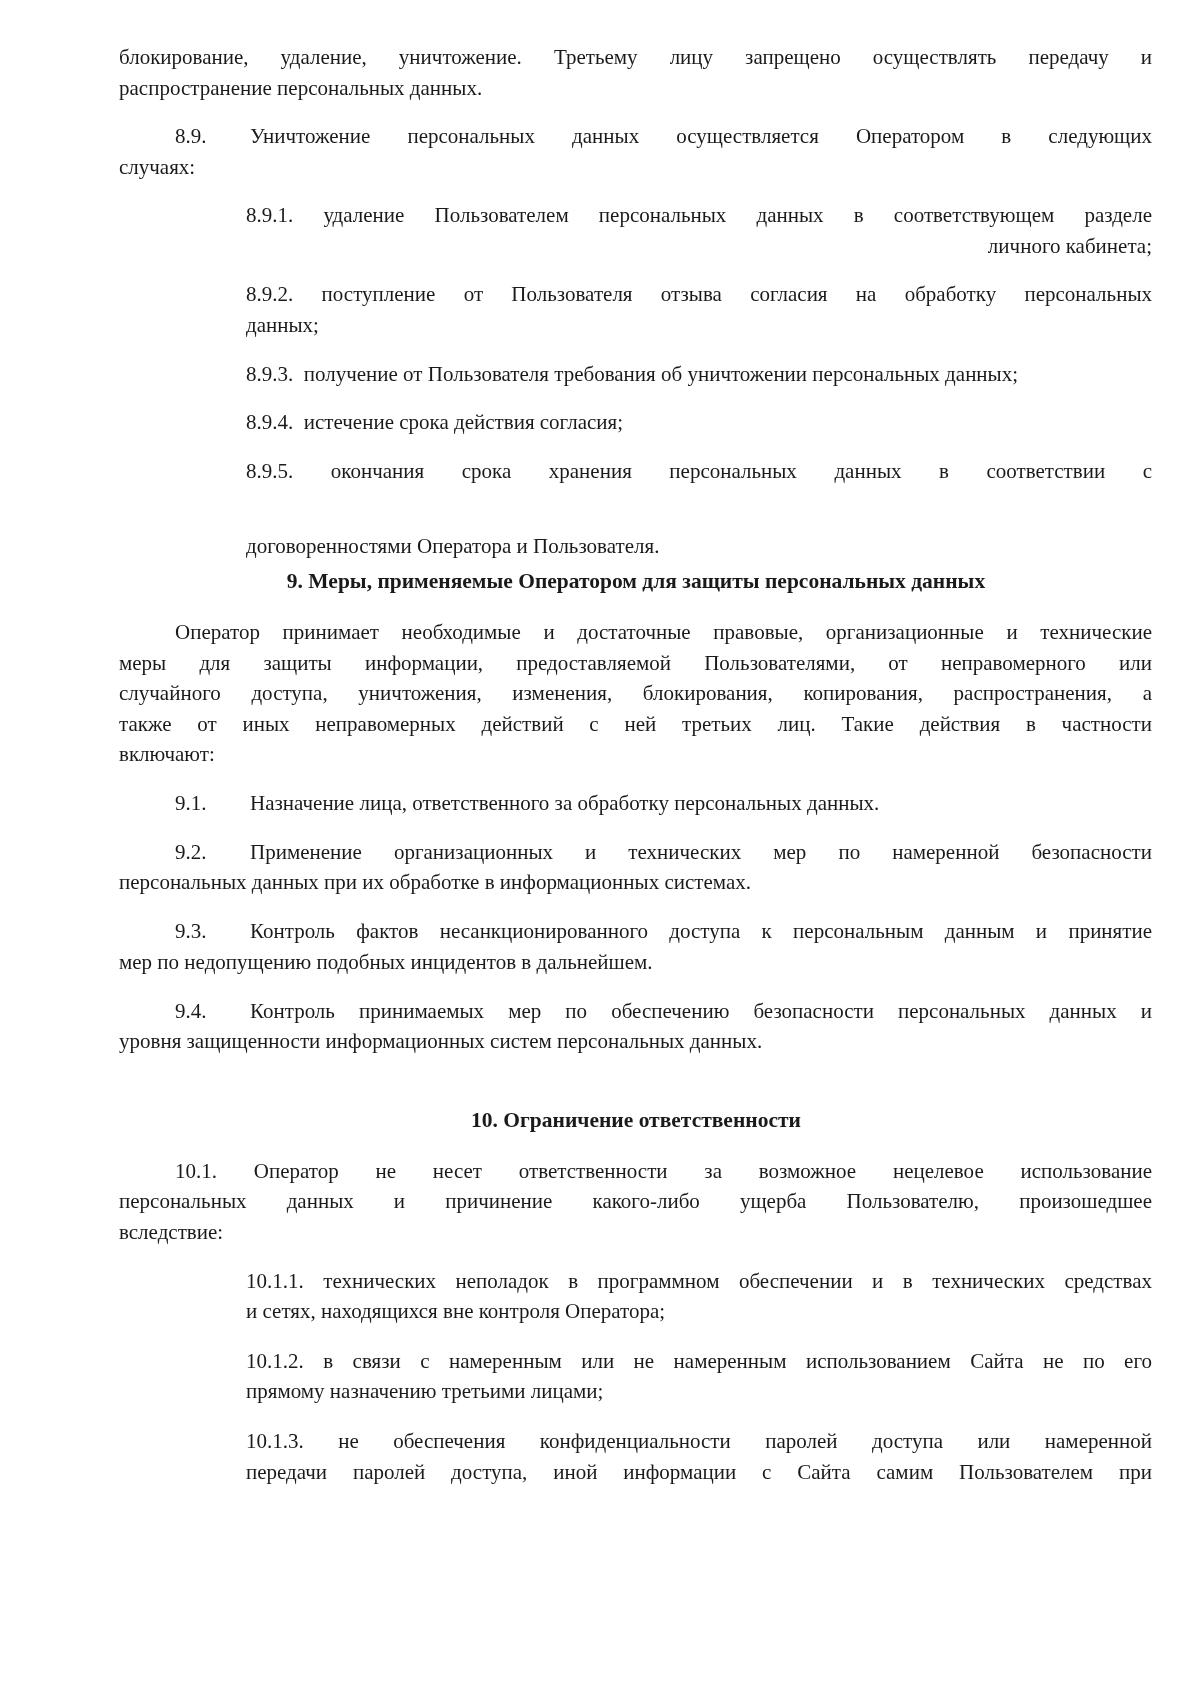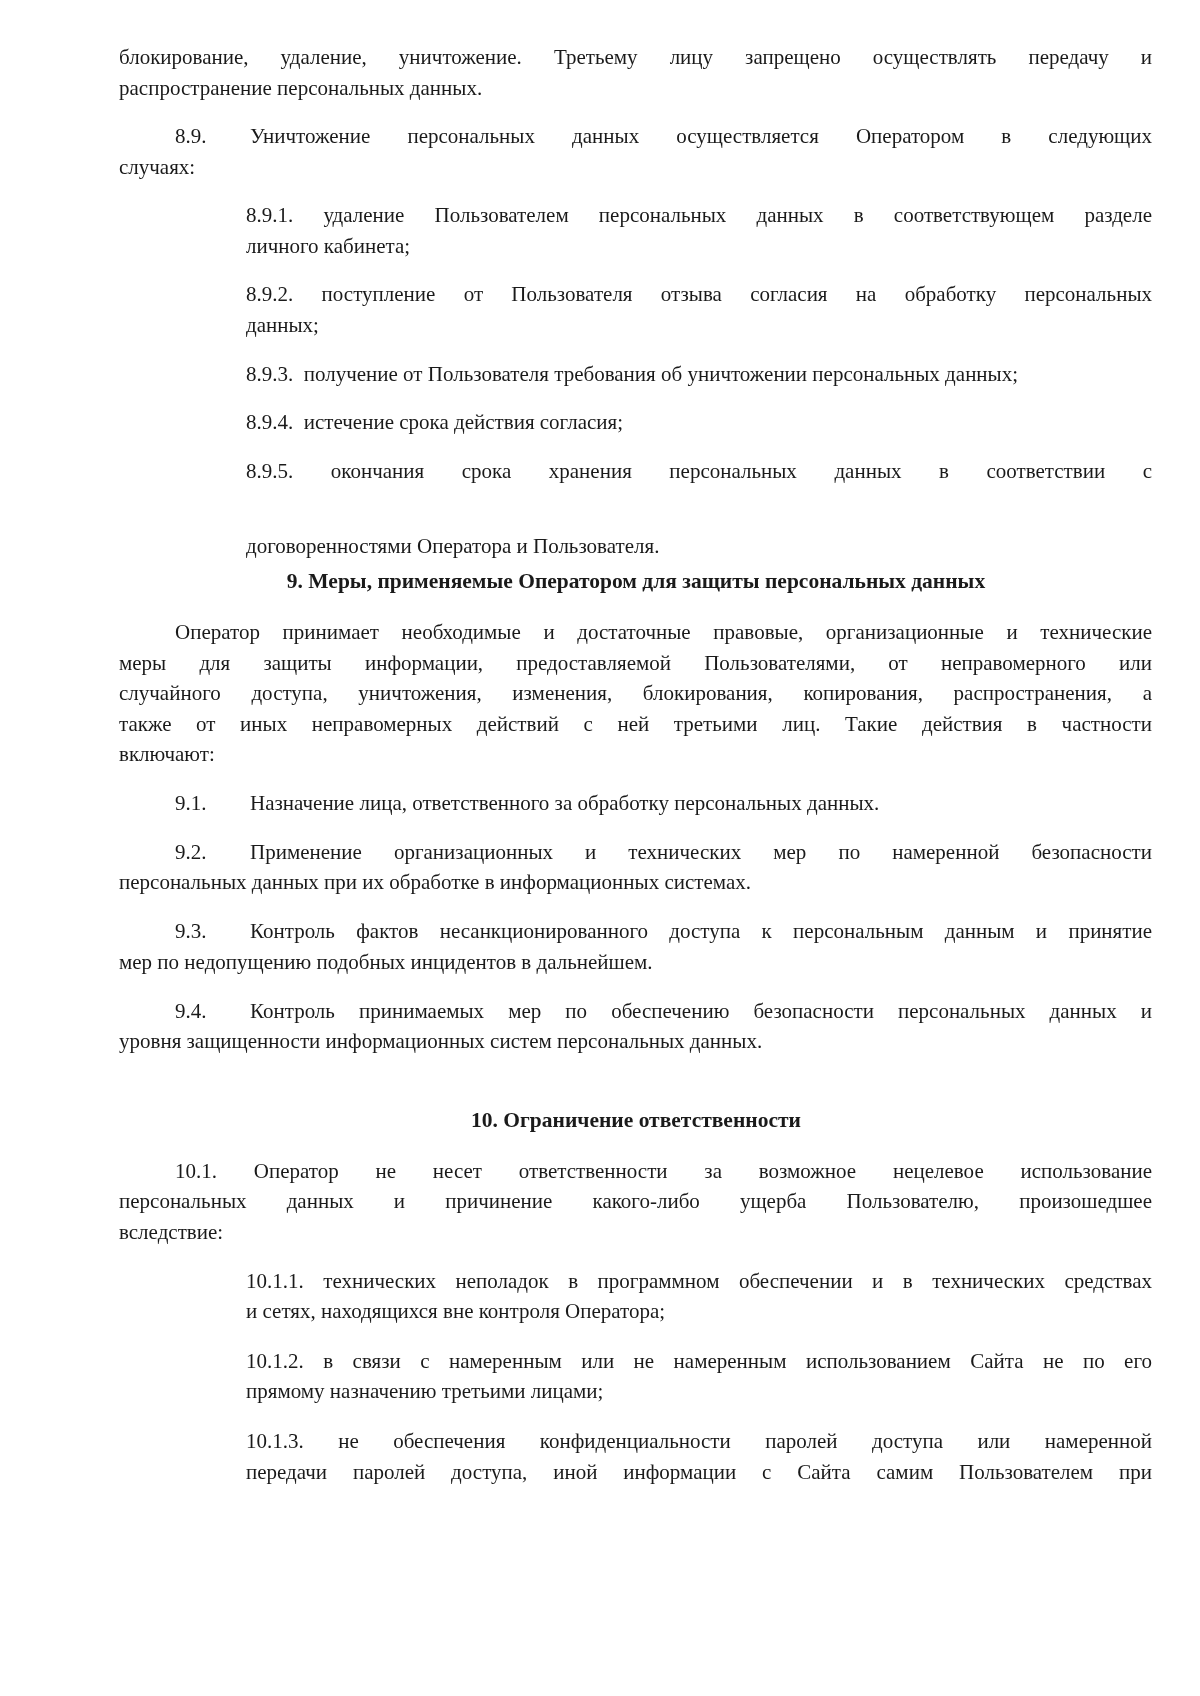--- a/index.html
+++ b/index.html
@@ -56,21 +56,21 @@
   <div class="line body-left" style="top:73px;">распространение персональных данных.</div>
 
   <div class="line justify body-left" style="top:121px; padding-left:56px; width:977px;">
     <span class="num num-9">8.9.</span><span>Уничтожение персональных данных осуществляется Оператором в следующих</span>
   </div>
   <div class="line body-left" style="top:152px;">случаях:</div>
 
   <div class="line justify sub-left" style="top:200px;">
     <span>8.9.1.</span>&nbsp;<span>удаление Пользователем персональных данных в соответствующем разделе</span>
   </div>
-  <div class="line sub-left" style="top:231px;">личного кабинета;</div>
+  <div class="line sub-left" style="top:231px;text-align:right;">личного кабинета;</div>
 
   <div class="line justify sub-left" style="top:279px;">
     <span>8.9.2.</span>&nbsp;<span>поступление от Пользователя отзыва согласия на обработку персональных</span>
   </div>
   <div class="line sub-left" style="top:310px;">данных;</div>
 
   <div class="line sub-left" style="top:359px;">
     <span>8.9.3.</span>&nbsp;&nbsp;<span>получение от Пользователя требования об уничтожении персональных данных;</span>
   </div>
 
@@ -81,21 +81,21 @@
   <div class="line justify sub-left" style="top:456px;">
     <span>8.9.5.</span>&nbsp;<span>окончания срока хранения персональных данных в соответствии с</span>
   </div>
   <div class="line sub-left" style="top:487px;margin-top:44px;">договоренностями Оператора и Пользователя.</div>
 
   <div class="heading" style="top:566px; left:36px;">9. Меры, применяемые Оператором для защиты персональных данных</div>
 
   <div class="line justify body-left" style="top:617px; padding-left:56px; width:977px;">Оператор принимает необходимые и достаточные правовые, организационные и технические</div>
   <div class="line justify body-left" style="top:648px;">меры для защиты информации, предоставляемой Пользователями, от неправомерного или</div>
   <div class="line justify body-left" style="top:678px;">случайного доступа, уничтожения, изменения, блокирования, копирования, распространения, а</div>
-  <div class="line justify body-left" style="top:709px;">также от иных неправомерных действий с ней третьими лиц. Такие действия в частности</div>
+  <div class="line justify body-left" style="top:709px;">также от иных неправомерных действий с ней третьих лиц. Такие действия в частности</div>
   <div class="line body-left" style="top:739px;">включают:</div>
 
   <div class="line body-left" style="top:788px; padding-left:56px;">
     <span class="num num-9">9.1.</span><span>Назначение лица, ответственного за обработку персональных данных.</span>
   </div>
 
   <div class="line justify body-left" style="top:837px; padding-left:56px; width:977px;">
     <span class="num num-9">9.2.</span><span>Применение организационных и технических мер по намеренной безопасности</span>
   </div>
   <div class="line body-left" style="top:867px;">персональных данных при их обработке в информационных системах.</div>

